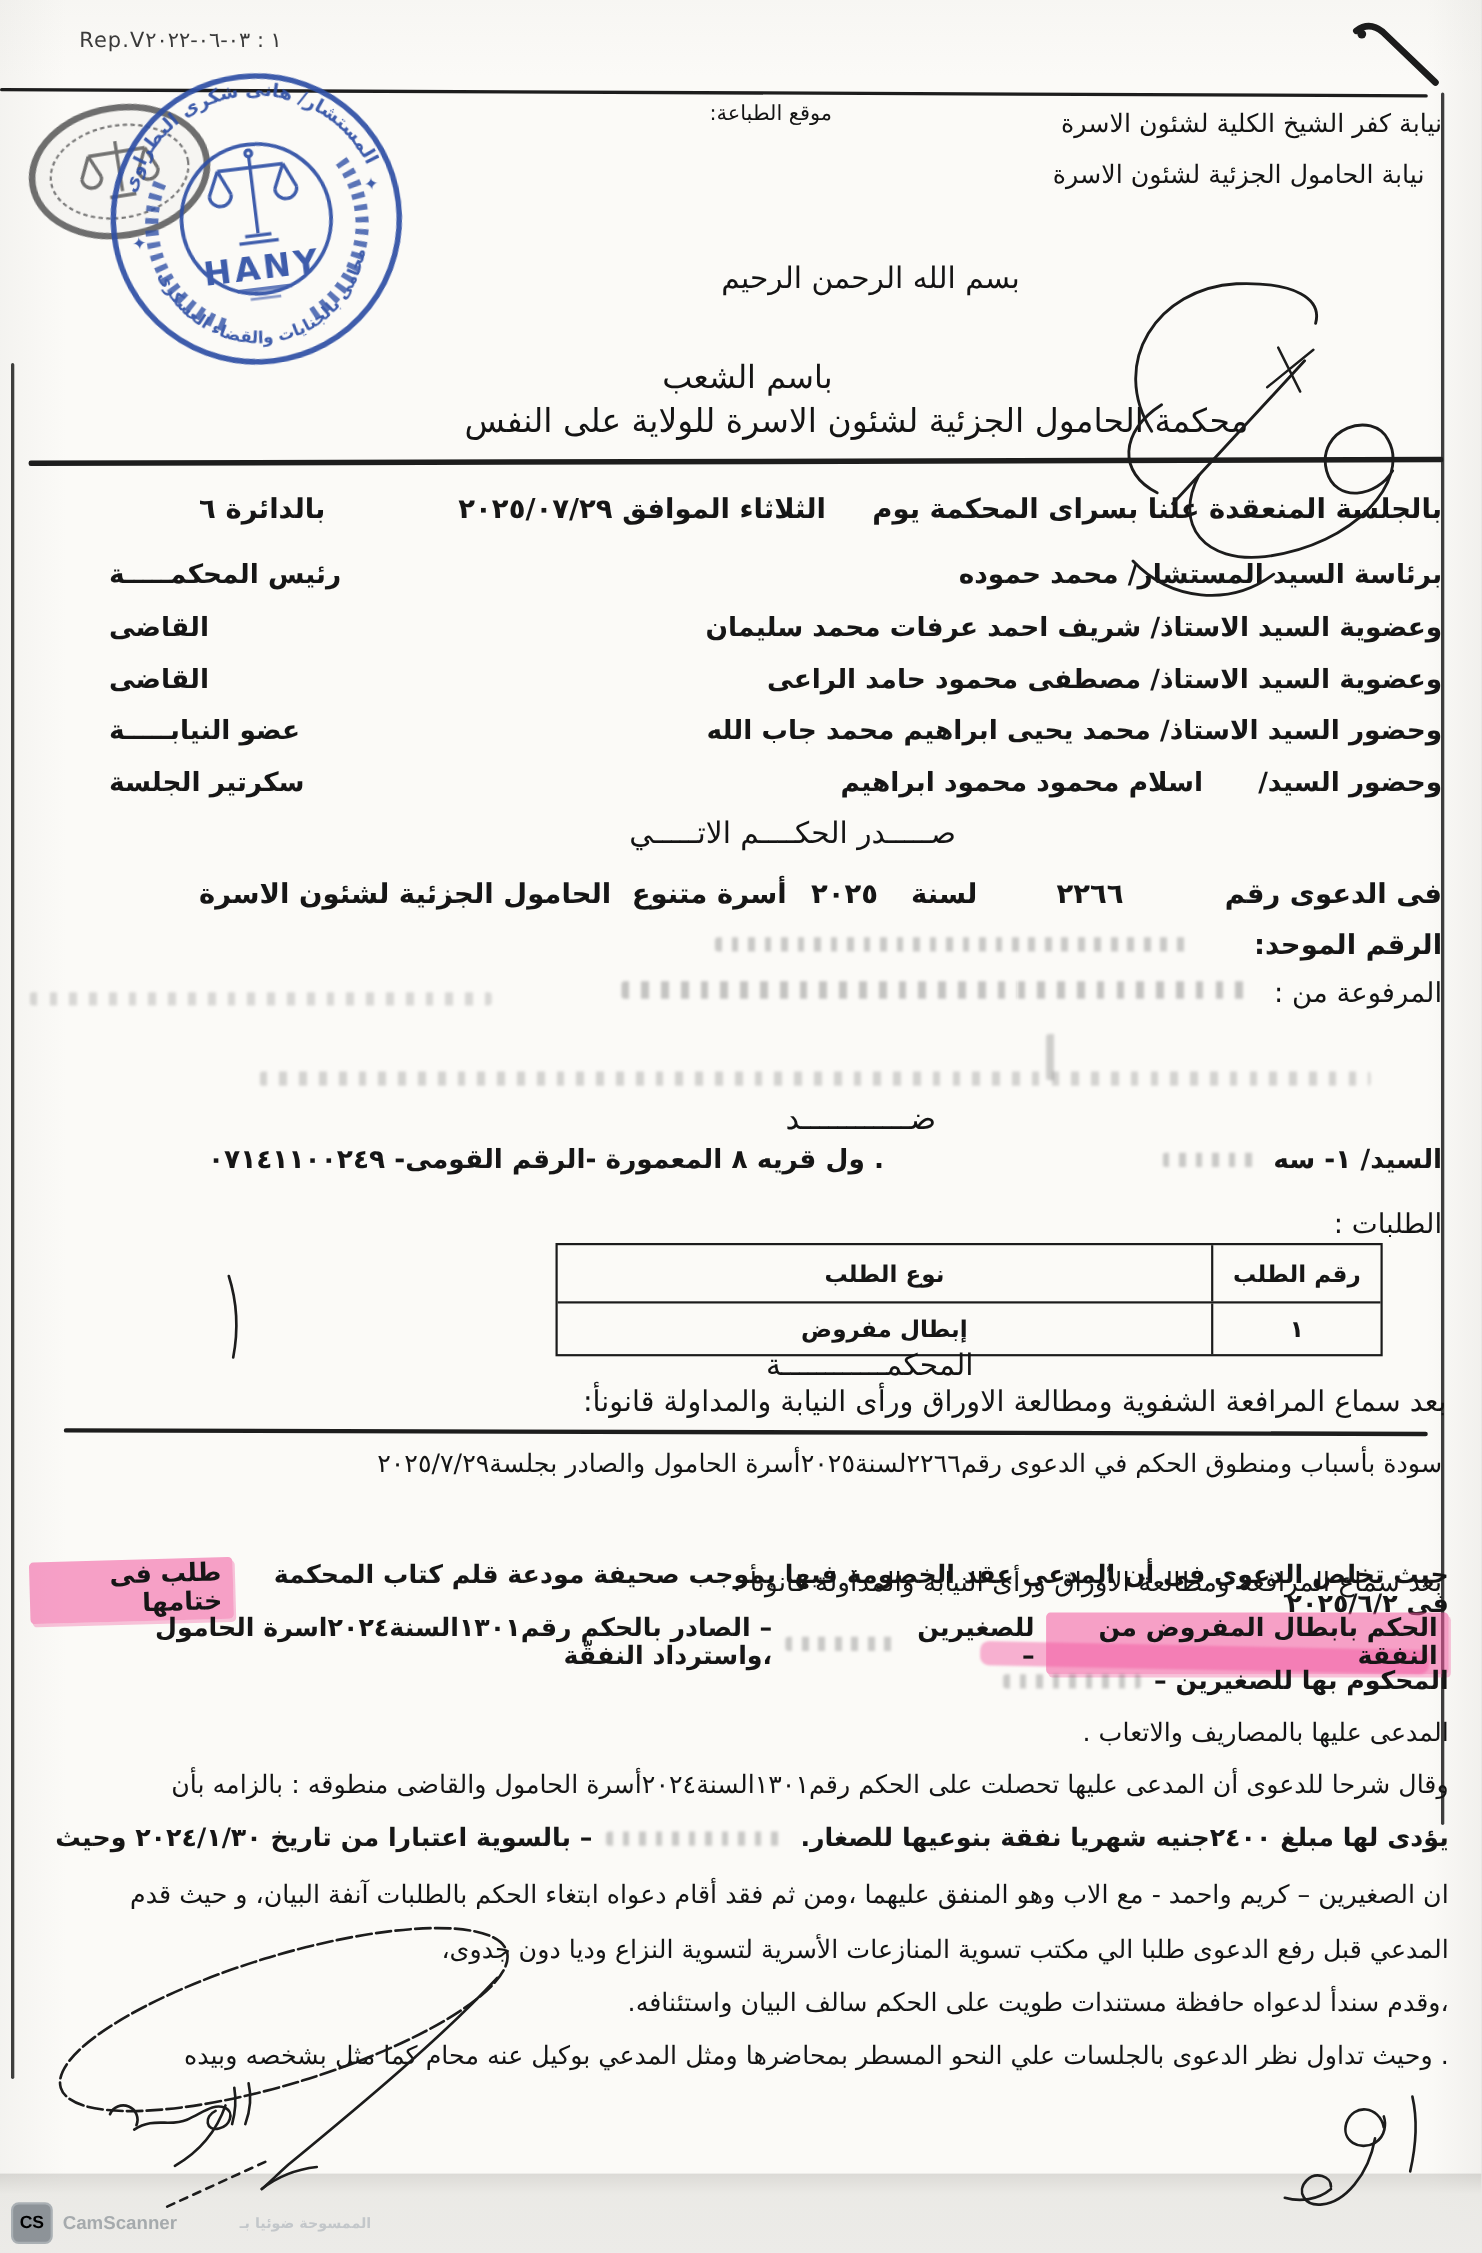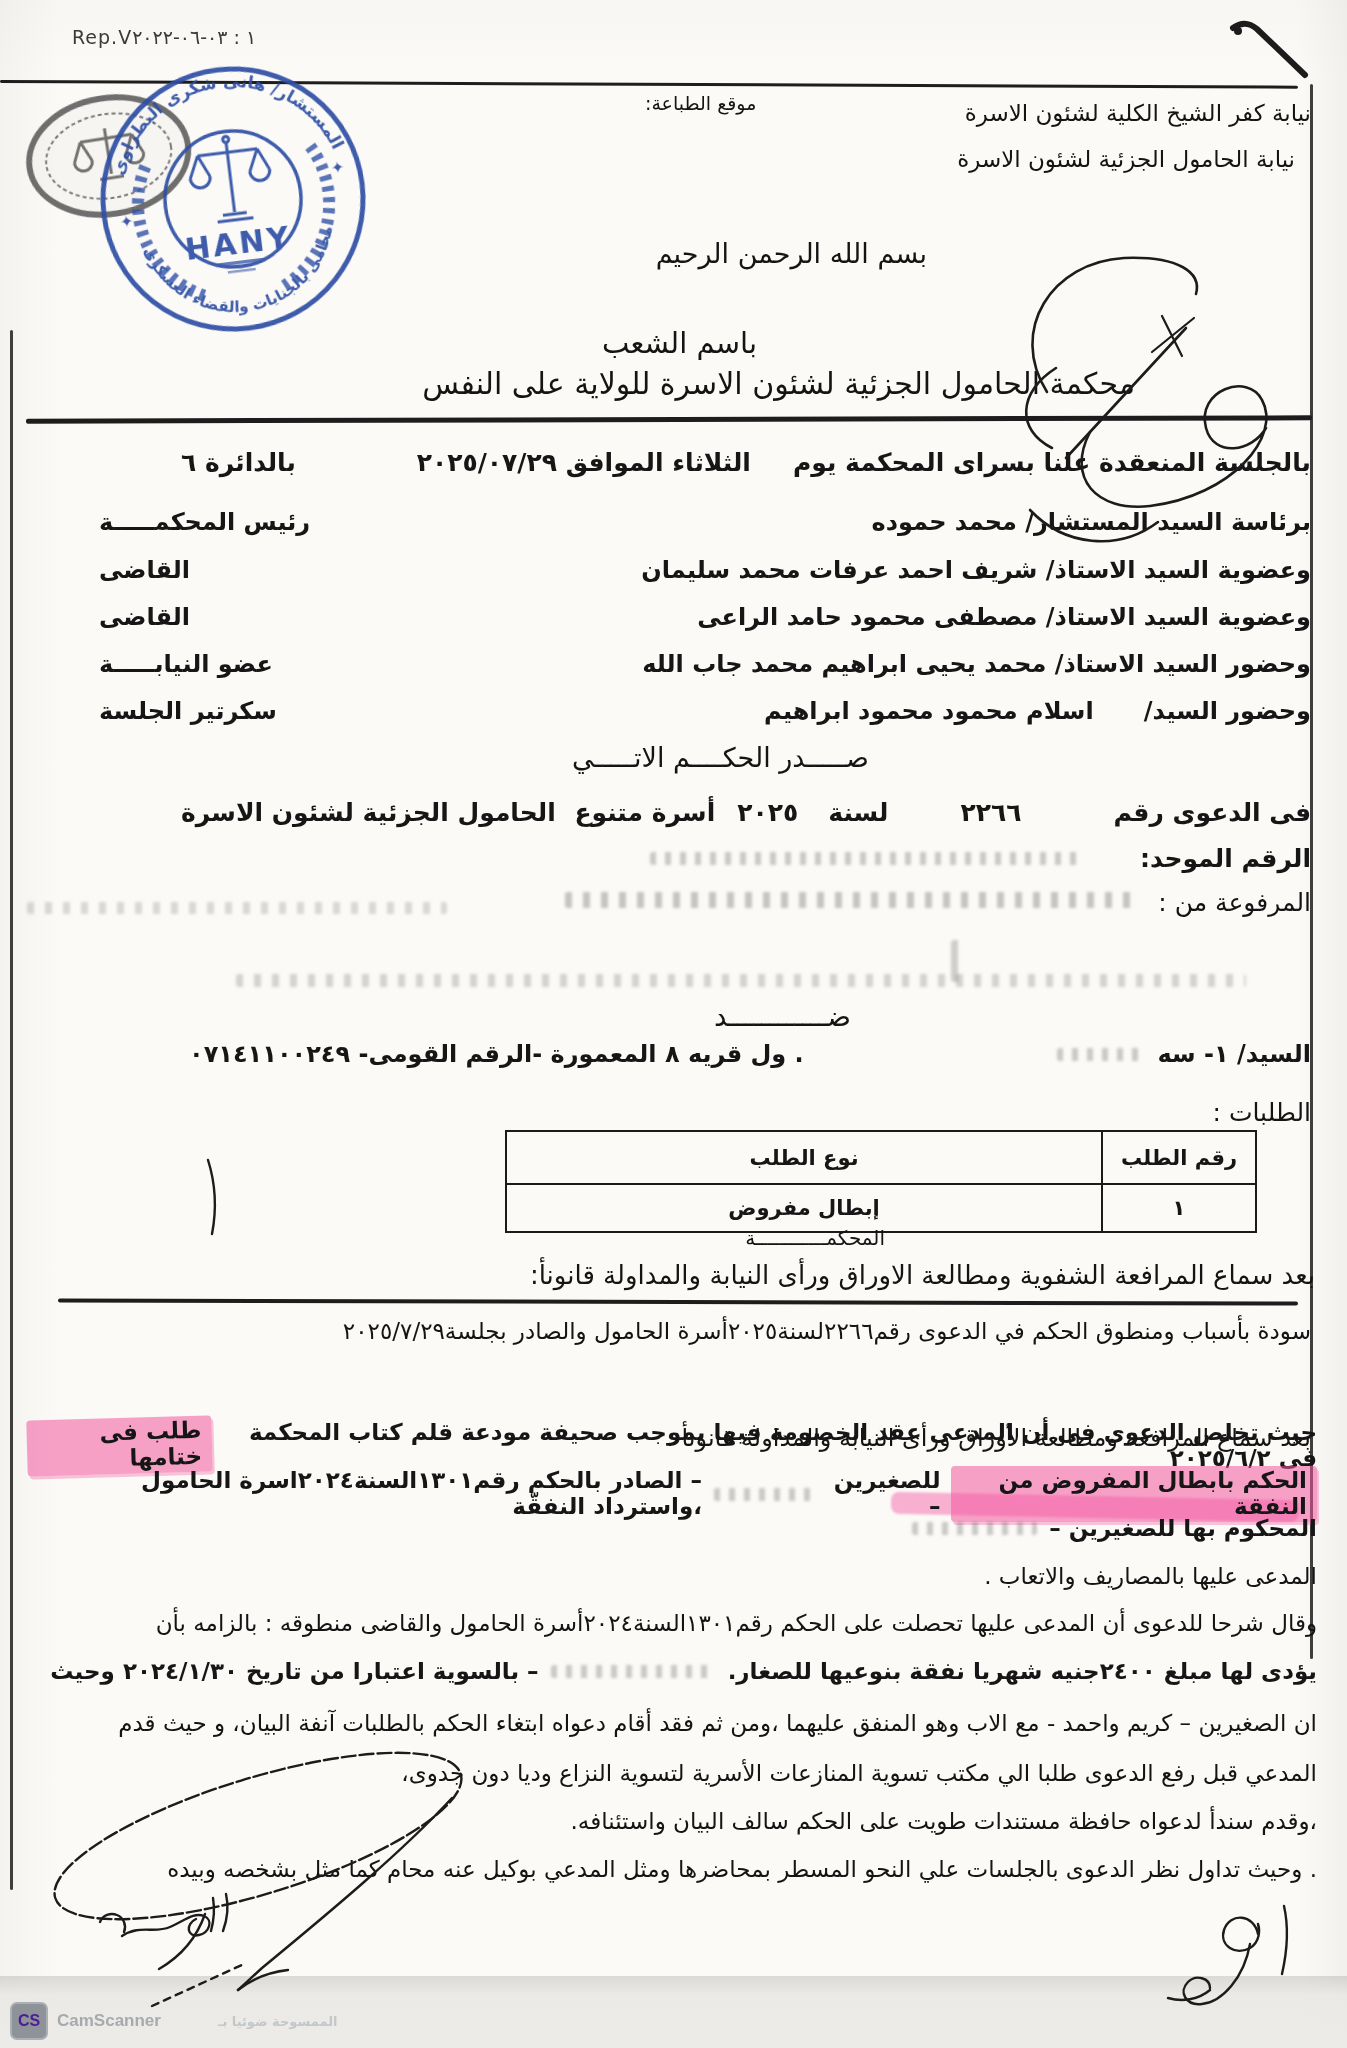--- a/index.html
+++ b/index.html
@@ -37,21 +37,21 @@
   .tbl .tr.data .cell{height:46px;}
   svg.overlay{position:absolute;left:0;top:0;z-index:6;pointer-events:none;}
   .stampwrap{position:absolute;left:96px;top:62px;width:274px;height:274px;z-index:3;
     transform:rotate(-7deg);opacity:.92;filter:blur(.2px);}
   .sealwrap{position:absolute;left:20px;top:88px;width:178px;height:140px;z-index:2;
     transform:rotate(-9deg);opacity:.8;filter:blur(.5px);}
   .botband{position:absolute;left:0;top:1976px;width:1347px;height:72px;z-index:3;
     background:linear-gradient(180deg,rgba(160,158,152,.35) 0,rgba(233,232,228,.9) 26%,#ecebe8 100%);}
   .cs-row{position:absolute;left:10px;top:2002px;display:flex;align-items:center;gap:9px;z-index:7;direction:ltr;}
   .cs-box{width:34px;height:34px;border-radius:7px;background:#8d9398;display:flex;align-items:center;justify-content:center;
-    color:#4c1d95;font-family:"Liberation Sans",sans-serif;font-weight:bold;font-size:16px;border:2px solid #aab0b4;}
+    color:#000000;font-family:"Liberation Sans",sans-serif;font-weight:bold;font-size:16px;border:2px solid #aab0b4;}
   .cs-name{font-family:"Liberation Sans",sans-serif;color:#9aa0a4;font-size:17px;font-weight:bold;opacity:.85;}
   .cs-ar{color:#c3c7ca;font-size:13px;font-weight:bold;direction:rtl;margin-left:48px;}
 </style>
 </head>
 <body>
 
 <div id="page">
 
   <div class="t ltr" style="left:72px;top:26px;font-size:19px;color:#3a3a3a;letter-spacing:1px;">Rep.V١ : ٠٣-٠٦-٢٠٢٢</div>
 
@@ -191,21 +191,21 @@
     <div class="tr head">
       <div class="cell c-num">رقم الطلب</div>
       <div class="cell c-type">نوع الطلب</div>
     </div>
     <div class="tr data">
       <div class="cell c-num">١</div>
       <div class="cell c-type">إبطال مفروض</div>
     </div>
   </div>
 
-  <div class="t" style="right:462px;top:1226px;font-size:20px;">المحكمــــــــــــة</div>
+  <div class="t" style="right:462px;top:1226px;font-size:27px;">المحكمــــــــــــة</div>
   <div class="t" style="right:32px;top:1260px;font-size:26px;">بعد سماع المرافعة الشفوية ومطالعة الاوراق ورأى النيابة والمداولة قانونأ:</div>
   <div class="t" style="right:36px;top:1318px;font-size:23px;">سودة بأسباب ومنطوق الحكم في الدعوى رقم٢٢٦٦لسنة٢٠٢٥أسرة الحامول والصادر بجلسة٢٠٢٥/٧/٢٩</div>
   <div class="t" style="right:36px;top:1424px;font-size:24px;">بعد سماع المرافعة ومطالعة الأوراق ورأى النيابة والمداولة قانونأ .</div>
 
   <div class="row" style="right:30px;top:1418px;width:1290px;font-size:23px;">
     <span>حيث تخلص  الدعوى فى أن المدعى عقد الخصومة فيها بموجب صحيفة مودعة قلم كتاب المحكمة  فى ٢٠٢٥/٦/٢</span>
     <span style="flex:1"></span>
     <span class="hl" style="transform:rotate(-1.6deg);">طلب فى ختامها</span>
   </div>
   <div class="pink-swipe" style="right:48px;top:1496px;width:408px;height:22px;transform:rotate(1.2deg);"></div>

